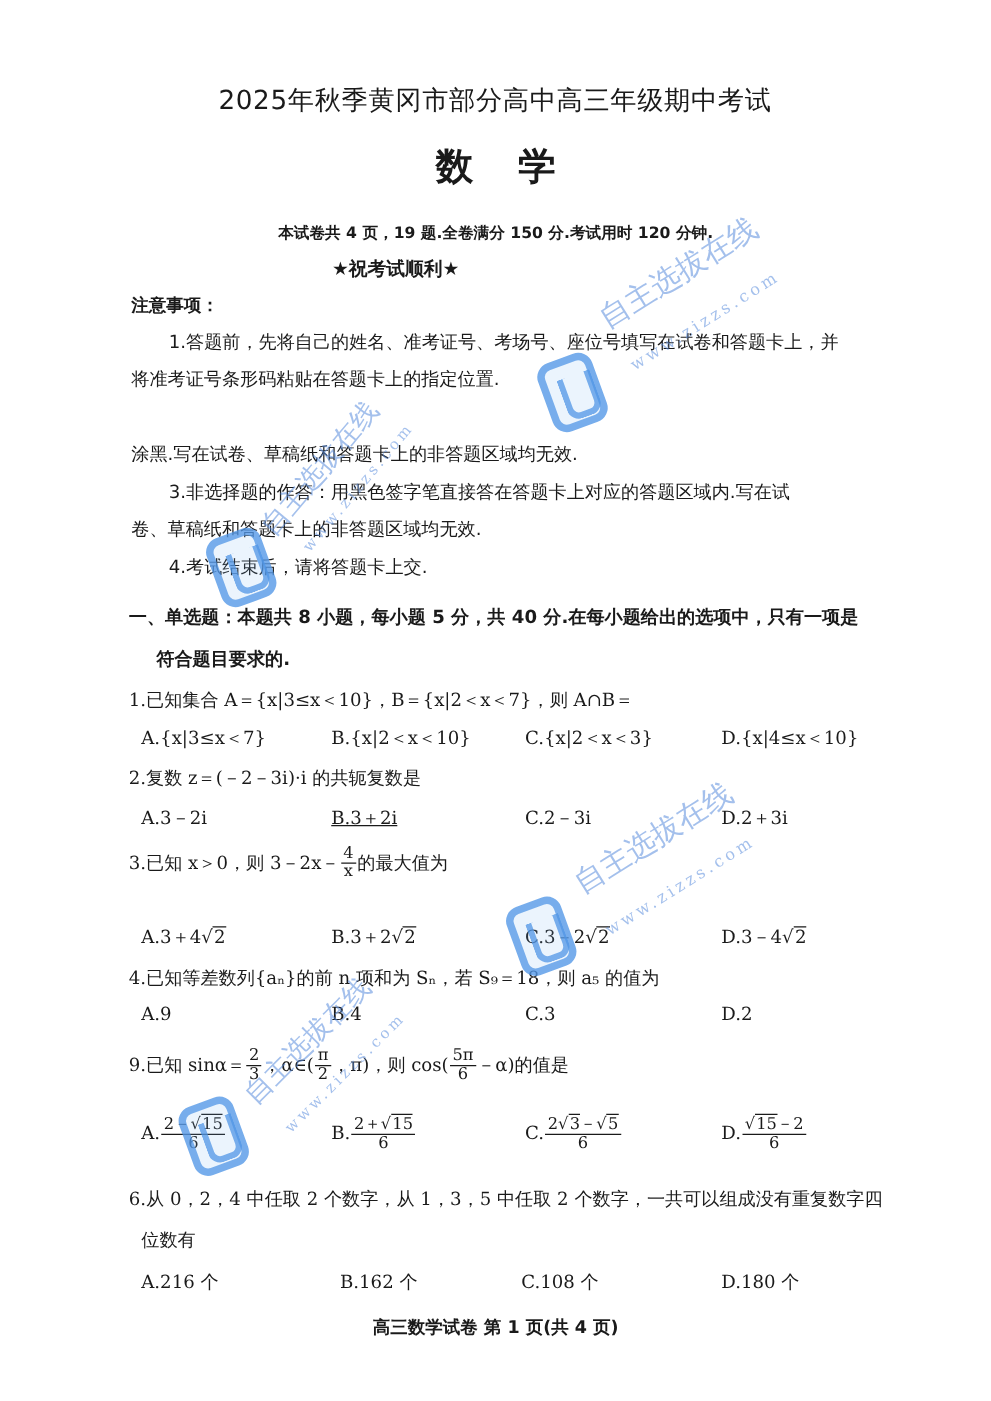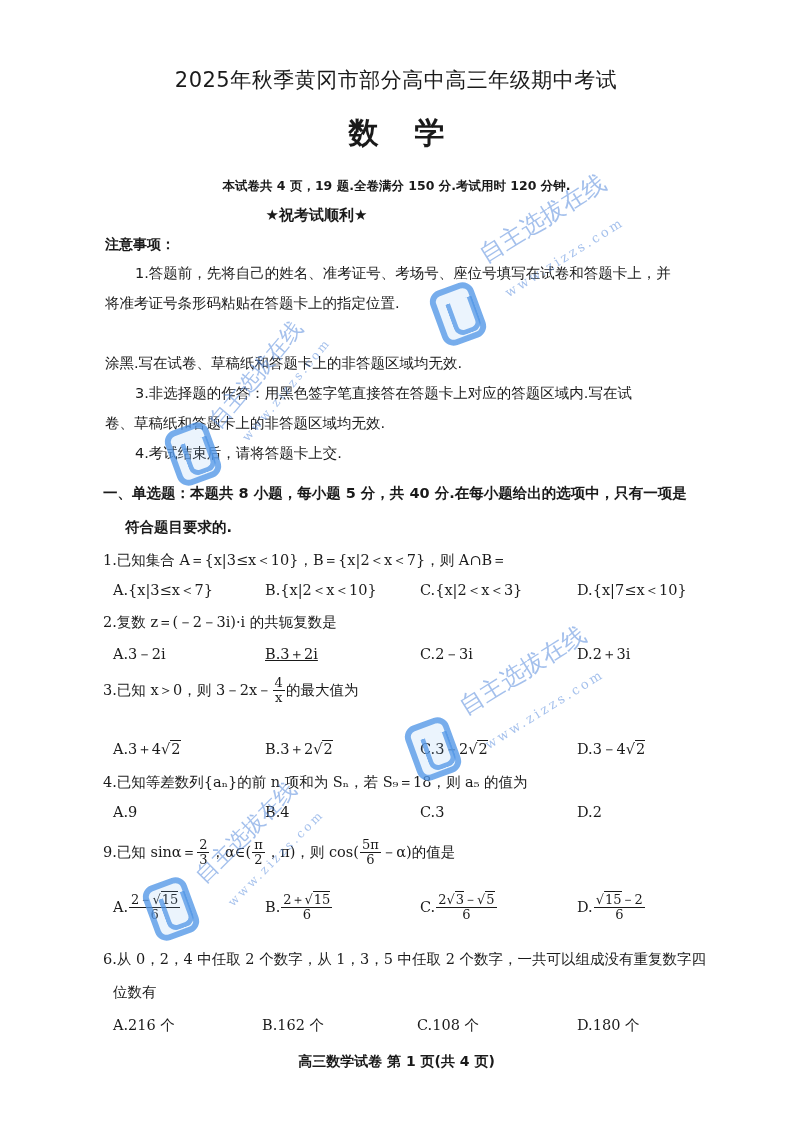--- a/index.html
+++ b/index.html
@@ -48,21 +48,21 @@
   <div class="abs ln" style="top:414px; left:105px;">卷、草稿纸和答题卡上的非答题区域均无效.</div>
   <div class="abs ln" style="top:444px; left:135px;">4.考试结束后，请将答题卡上交.</div>
 
   <div class="abs ln b" style="top:484px; left:103px;">一、单选题：本题共 8 小题，每小题 5 分，共 40 分.在每小题给出的选项中，只有一项是</div>
   <div class="abs ln b" style="top:518px; left:125px;">符合题目要求的.</div>
 
   <div class="abs q" style="top:551px; left:103px;">1.已知集合 A＝{x|3≤x＜10}，B＝{x|2＜x＜7}，则 A∩B＝</div>
   <div class="abs opt" style="top:581px; left:113px;">A.{x|3≤x＜7}</div>
   <div class="abs opt" style="top:581px; left:265px;">B.{x|2＜x＜10}</div>
   <div class="abs opt" style="top:581px; left:420px;">C.{x|2＜x＜3}</div>
-  <div class="abs opt" style="top:581px; left:577px;">D.{x|7≤x＜10}</div>
+  <div class="abs opt" style="top:581px; left:577px;">D.{x|4≤x＜10}</div>
 
   <div class="abs q" style="top:613px; left:103px;">2.复数 z＝(－2－3i)·i 的共轭复数是</div>
   <div class="abs opt" style="top:645px; left:113px;">A.3－2i</div>
   <div class="abs opt" style="top:645px; left:265px;text-decoration:underline;">B.3＋2i</div>
   <div class="abs opt" style="top:645px; left:420px;">C.2－3i</div>
   <div class="abs opt" style="top:645px; left:577px;">D.2＋3i</div>
 
   <div class="abs q" style="top:676px; left:103px; display:flex; align-items:center;">
     <span>3.已知 x＞0，则 3－2x－</span>
     <span class="frac">
@@ -125,21 +125,21 @@
     <span>D.</span>
     <span class="frac">
         <span class="num">√<span class="sqrt">15</span><span>－2</span></span>
         <span class="den">6</span>
       </span>
   </div>
 
   <div class="abs q" style="top:950px; left:103px;">6.从 0，2，4 中任取 2 个数字，从 1，3，5 中任取 2 个数字，一共可以组成没有重复数字四</div>
   <div class="abs q" style="top:983px; left:113px;">位数有</div>
   <div class="abs opt" style="top:1016px; left:113px;">A.216 个</div>
-  <div class="abs opt" style="top:1016px; left:262px;">B.162 个</div>
+  <div class="abs opt" style="top:1016px; left:272px;">B.162 个</div>
   <div class="abs opt" style="top:1016px; left:417px;">C.108 个</div>
   <div class="abs opt" style="top:1016px; left:577px;">D.180 个</div>
 
   <div class="abs footer">高三数学试卷 第  1  页(共 4 页)</div>
 
   <div class="wm" style="left:435px; top:285px;">
       <div class="wm-logo"></div>
     </div>
   <div class="wm wm-text" style="left:490px; top:238px; font-size:24px; transform:rotate(-32deg);">自主选拔在线</div>
   <div class="wm wm-text" style="left:510px; top:285px; font-size:13px; letter-spacing:3px; transform:rotate(-32deg);">www.zizzs.com</div>

